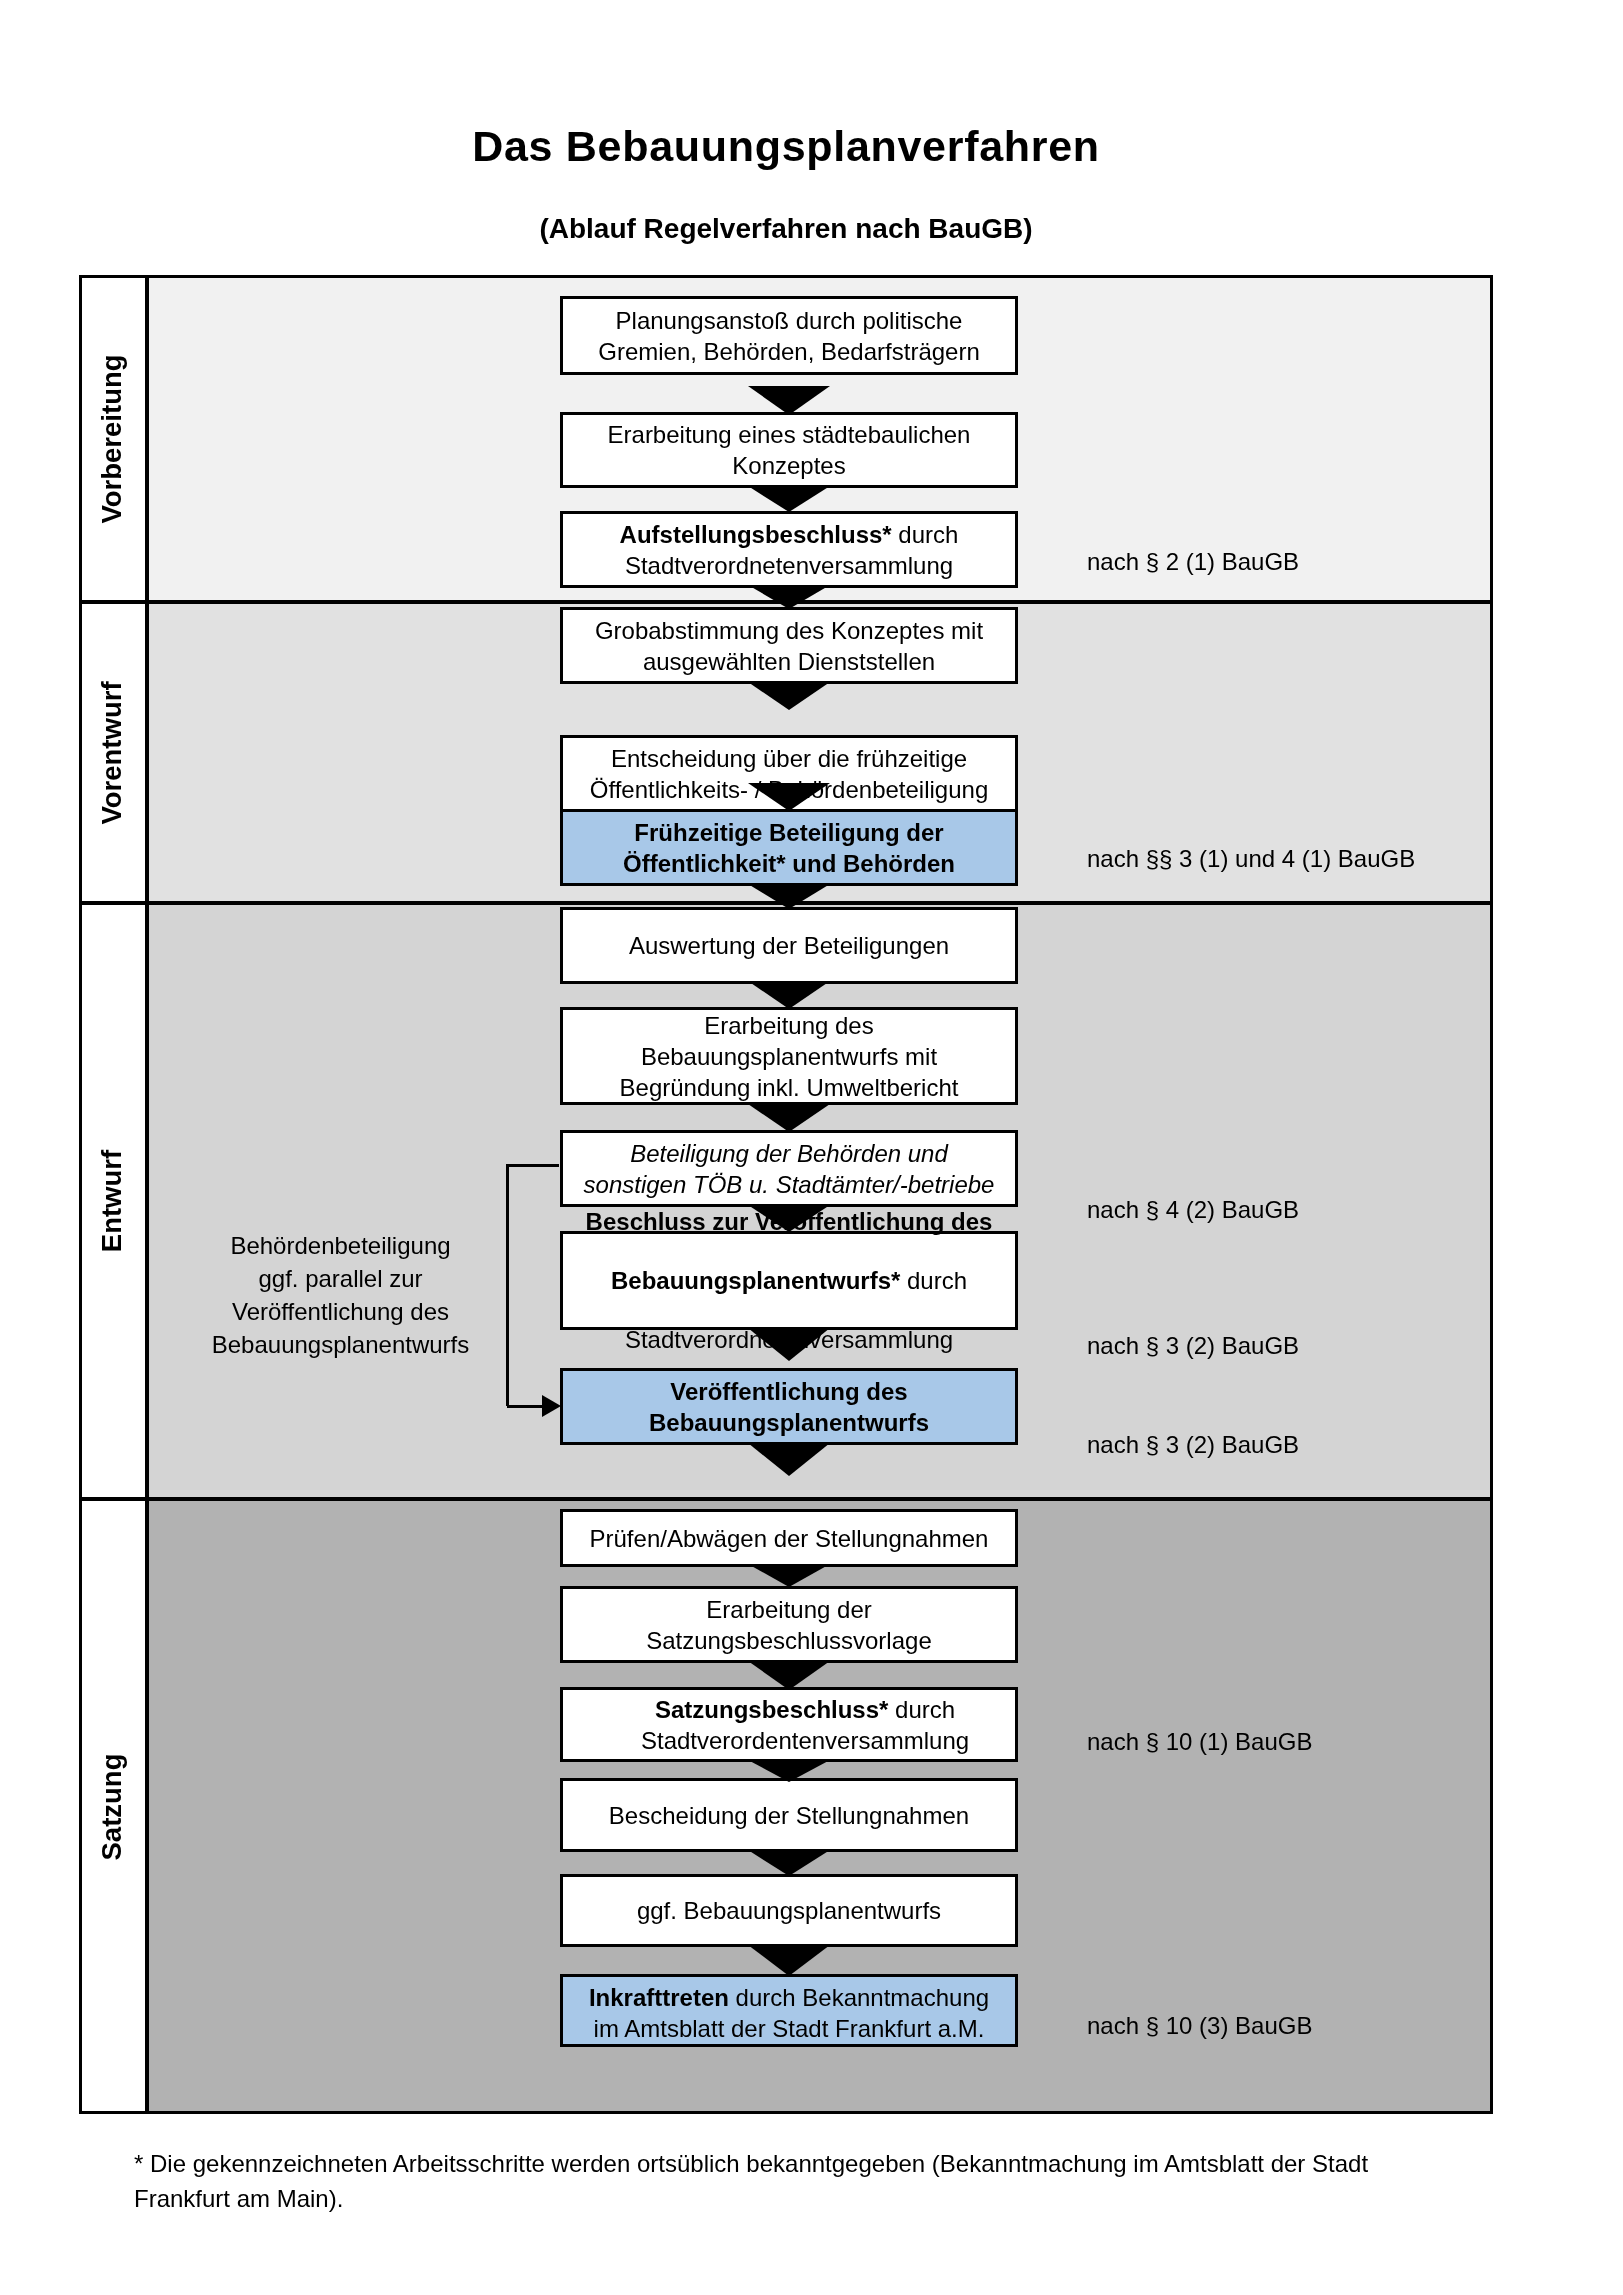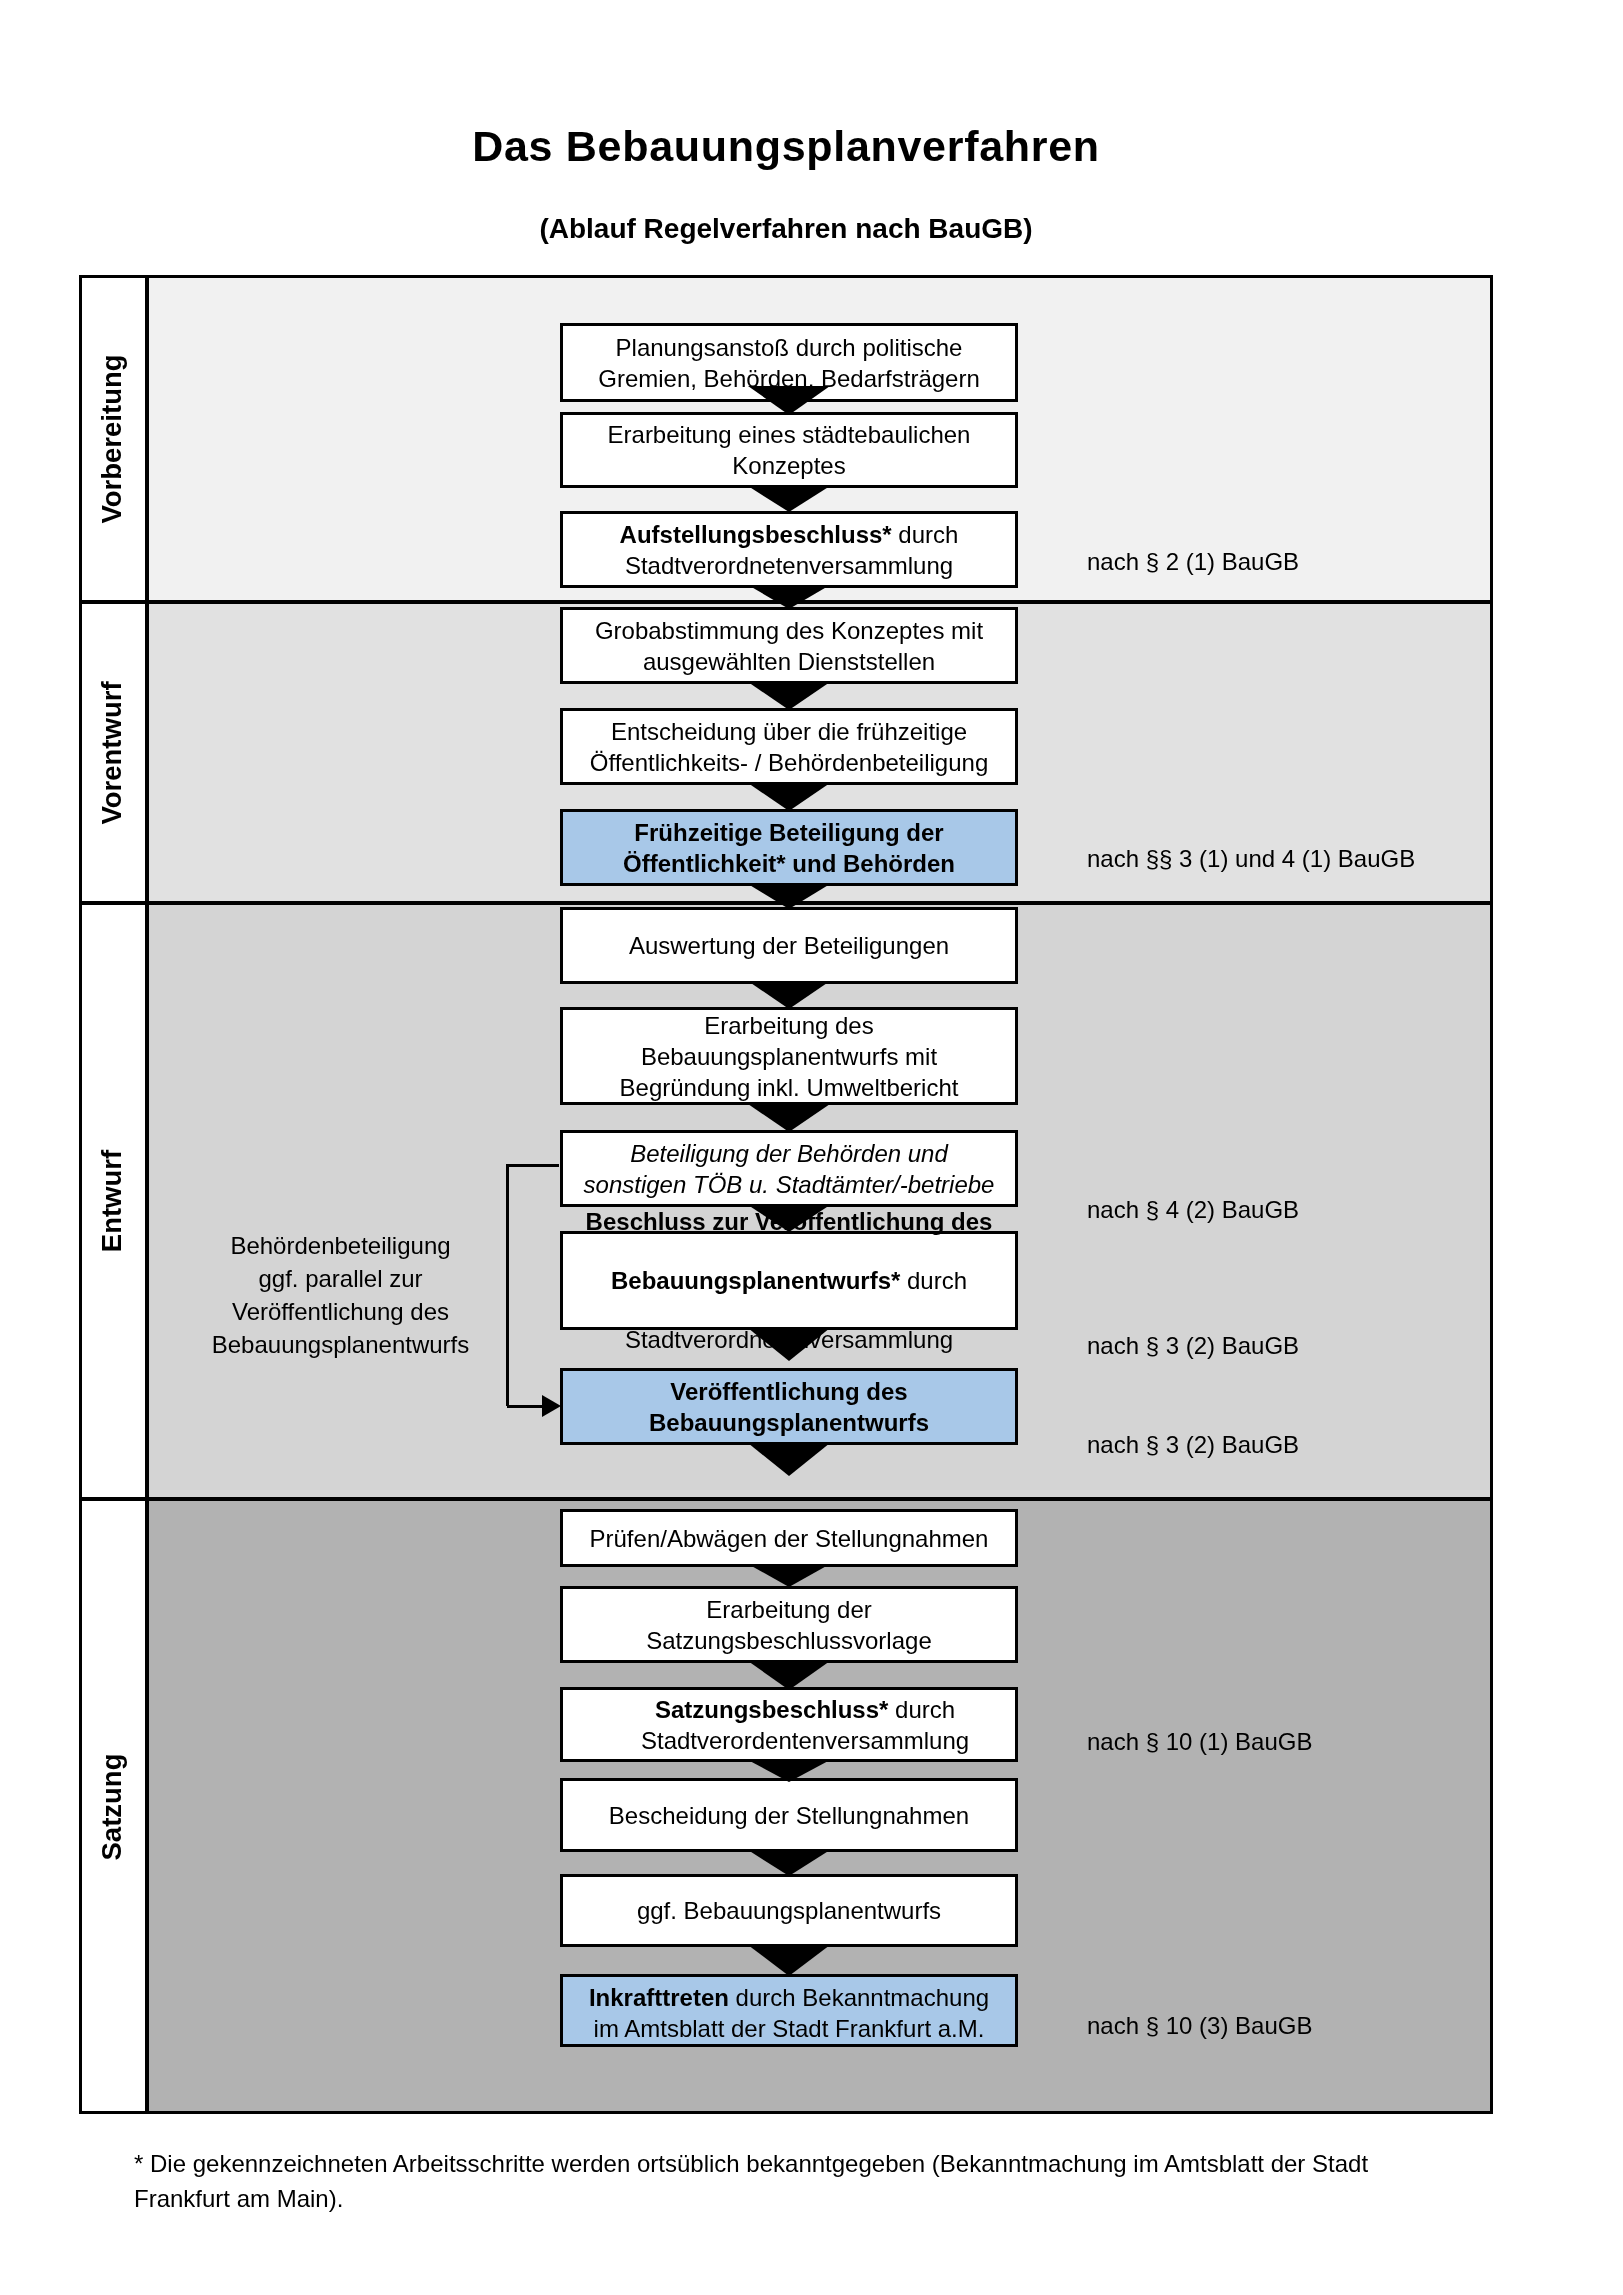--- a/index.html
+++ b/index.html
@@ -47,37 +47,37 @@
       <div class="abs boundary" style="top: 1497px;"></div>
     </div>
   <div id="stage-labels-layer">
       <div class="abs stage-label" style="left: 112px; top: 439px;">Vorbereitung</div>
       <div class="abs stage-label" style="left: 112px; top: 753px;">Vorentwurf</div>
       <div class="abs stage-label" style="left: 112px; top: 1201px;">Entwurf</div>
       <div class="abs stage-label" style="left: 112px; top: 1807px;">Satzung</div>
     </div>
 
   <div id="boxes-layer">
-      <div class="abs flow-box" style="top: 323px; height: 79px;">
+      <div class="abs flow-box" style="top: 296px; height: 79px;">
         <div><span>Planungsanstoß durch politische</span></div>
         <div><span>Gremien, Behörden, Bedarfsträgern</span></div>
       </div>
       <div class="abs flow-box" style="top: 412px; height: 76px;">
         <div><span>Erarbeitung eines städtebaulichen</span></div>
         <div><span>Konzeptes</span></div>
       </div>
       <div class="abs flow-box" style="top: 511px; height: 77px;">
         <div><span class="b">Aufstellungsbeschluss*</span><span> durch</span></div>
         <div><span>Stadtverordnetenversammlung</span></div>
       </div>
       <div class="abs flow-box" style="top: 607px; height: 77px;">
         <div><span>Grobabstimmung des Konzeptes mit</span></div>
         <div><span>ausgewählten Dienststellen</span></div>
       </div>
-      <div class="abs flow-box" style="top: 708px; height: 77px;">
+      <div class="abs flow-box" style="top: 735px; height: 77px;">
         <div><span>Entscheidung über die frühzeitige</span></div>
         <div><span>Öffentlichkeits- / Behördenbeteiligung</span></div>
       </div>
       <div class="abs flow-box highlight" style="top: 809px; height: 77px;">
         <div><span class="b">Frühzeitige Beteiligung der</span></div>
         <div><span class="b">Öffentlichkeit* und Behörden</span></div>
       </div>
       <div class="abs flow-box" style="top: 907px; height: 77px;">
         <div><span>Auswertung der Beteiligungen</span></div>
       </div>

